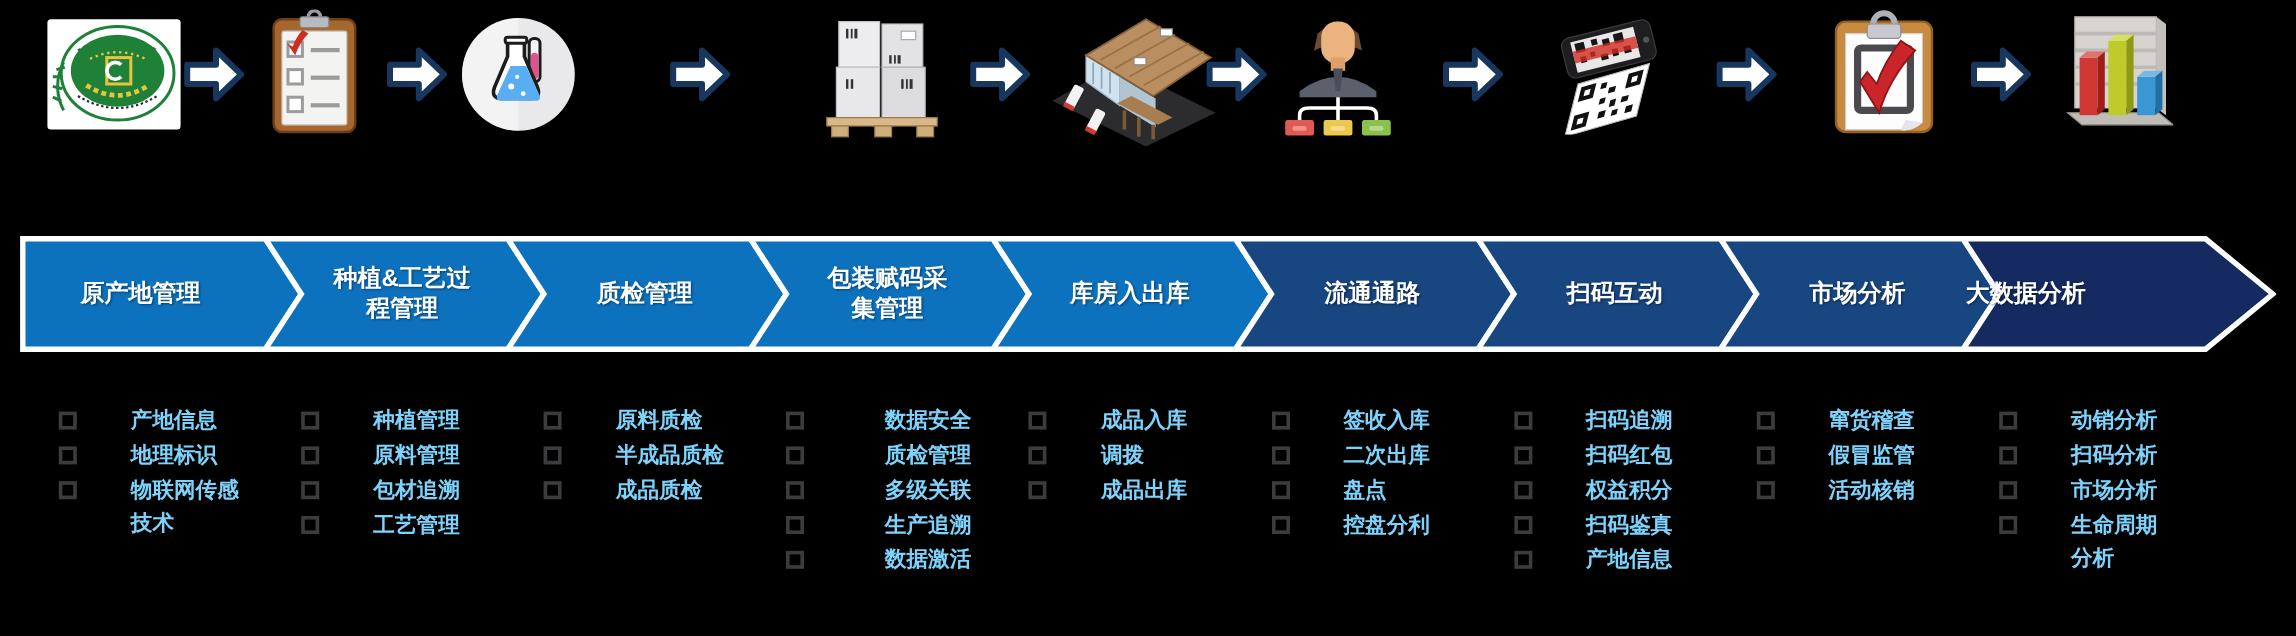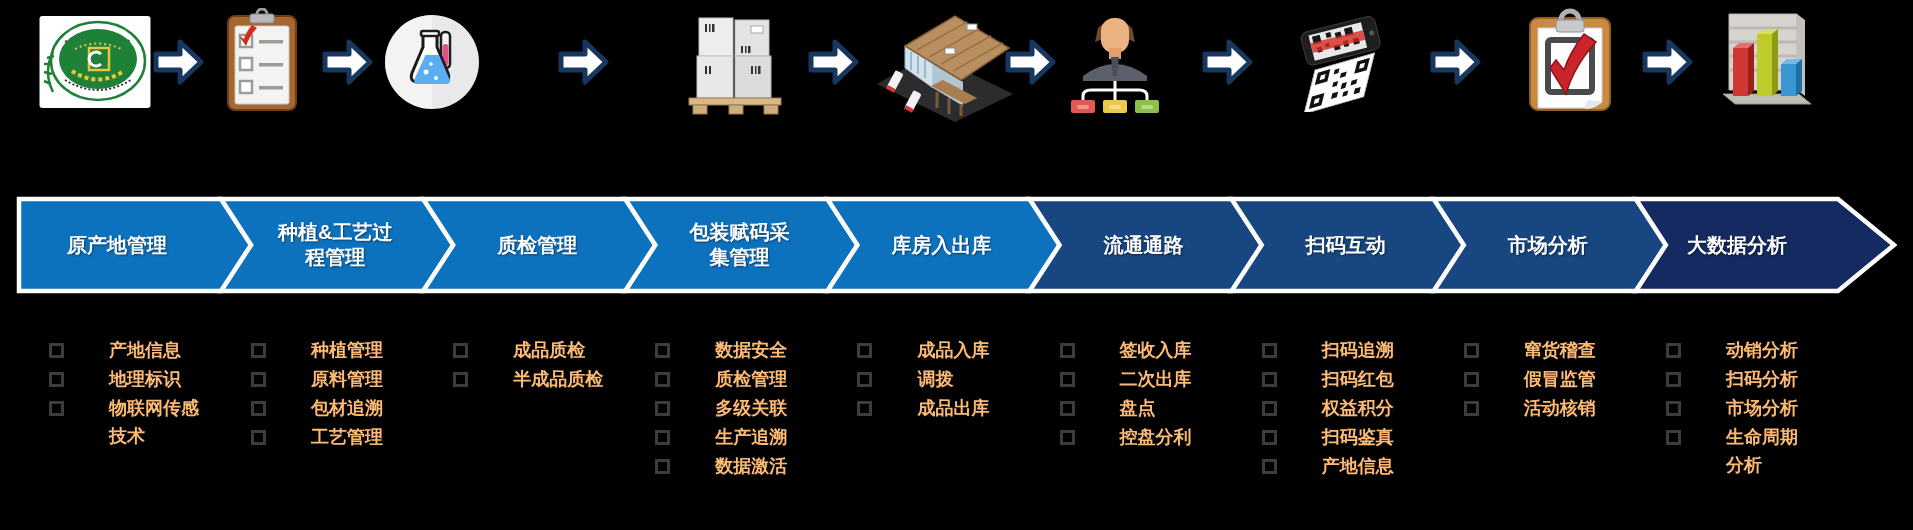--- a/index.html
+++ b/index.html
@@ -11,21 +11,21 @@
   
   .banner{position:absolute;left:16px;top:196px;width:1881px;height:98px;}
   .banner svg{position:absolute;left:0;top:0;width:100%;height:100%;}
   .stage-label{position:absolute;top:0;height:98px;display:flex;align-items:center;justify-content:center;
                color:#fff;font-weight:bold;font-size:20px;line-height:1.25;text-align:center;
                white-space:pre-line;text-shadow:1px 1px 2px rgba(0,0,0,.45);}
   
   .lists{position:absolute;left:16px;top:336px;width:1881px;height:190px;}
   .list-col{position:absolute;top:0;margin:0;padding:0;list-style:none;}
   .list-col li{display:grid;grid-template-columns:14px 1fr;column-gap:46px;
-               color:#fdba74;font-size:18px;line-height:28px;margin:0 0 1px 0;
+               color:#7dd3fc;font-size:18px;line-height:28px;margin:0 0 1px 0;
                white-space:pre-line;font-weight:bold;}
   .blt{width:9px;height:9px;border:3px solid #3C3C3E;margin-top:7px;display:block;}
 </style>
 </head>
 <body>
 
 <div class="canvas">
 
   <div class="flow-icon" style="left:39px;top:14px">
     <svg width="112" height="96" viewBox="0 0 112 96">
@@ -275,41 +275,42 @@
     <div class="stage-label" style="left: 9px; width: 184.111px;">原产地管理</div>
     <div class="stage-label" style="left: 227.111px; width: 184.111px;">种植&amp;工艺过
 程管理</div>
     <div class="stage-label" style="left: 429.222px; width: 184.111px;">质检管理</div>
     <div class="stage-label" style="left: 631.333px; width: 184.111px;">包装赋码采
 集管理</div>
     <div class="stage-label" style="left: 833.444px; width: 184.111px;">库房入出库</div>
     <div class="stage-label" style="left: 1035.56px; width: 184.111px; text-align: center;">流通通路</div>
     <div class="stage-label" style="left: 1237.67px; width: 184.111px;">扫码互动</div>
     <div class="stage-label" style="left: 1439.78px; width: 184.111px;">市场分析</div>
-    <div class="stage-label" style="left: 1629px; width: 184.111px;">大数据分析</div>
+    <div class="stage-label" style="left: 1580px; width: 184.111px;">大数据分析</div>
   </div>
 
   <div class="lists">
     <ul class="list-col" style="left: 33px; width: 176.111px;">
       <li><span class="blt"></span><span>产地信息</span></li>
       <li><span class="blt"></span><span>地理标识</span></li>
       <li><span class="blt"></span><span>物联网传感
 技术</span></li>
     </ul>
     <ul class="list-col" style="left: 235.111px; width: 176.111px;">
       <li><span class="blt"></span><span>种植管理</span></li>
       <li><span class="blt"></span><span>原料管理</span></li>
       <li><span class="blt"></span><span>包材追溯</span></li>
       <li><span class="blt"></span><span>工艺管理</span></li>
     </ul>
     <ul class="list-col" style="left: 437.222px; width: 176.111px;">
+      <li><span class="blt"></span><span>原料质检</span></li>
+      <li><span class="blt"></span><span>半成品质检</span></li>
       <li><span class="blt"></span><span>成品质检</span></li>
-      <li><span class="blt"></span><span>半成品质检</span></li>
-    </ul>
-    <ul class="list-col" style="left: 639.333px; width: 176.111px;">
+    </ul>
+    <ul class="list-col" style="left: 639.333px; width: 176.111px; text-align: center;">
       <li><span class="blt"></span><span>数据安全</span></li>
       <li><span class="blt"></span><span>质检管理</span></li>
       <li><span class="blt"></span><span>多级关联</span></li>
       <li><span class="blt"></span><span>生产追溯</span></li>
       <li><span class="blt"></span><span>数据激活</span></li>
     </ul>
     <ul class="list-col" style="left: 841.444px; width: 176.111px; text-decoration: underline;">
       <li><span class="blt"></span><span>成品入库</span></li>
       <li><span class="blt"></span><span>调拨</span></li>
       <li><span class="blt"></span><span>成品出库</span></li>

